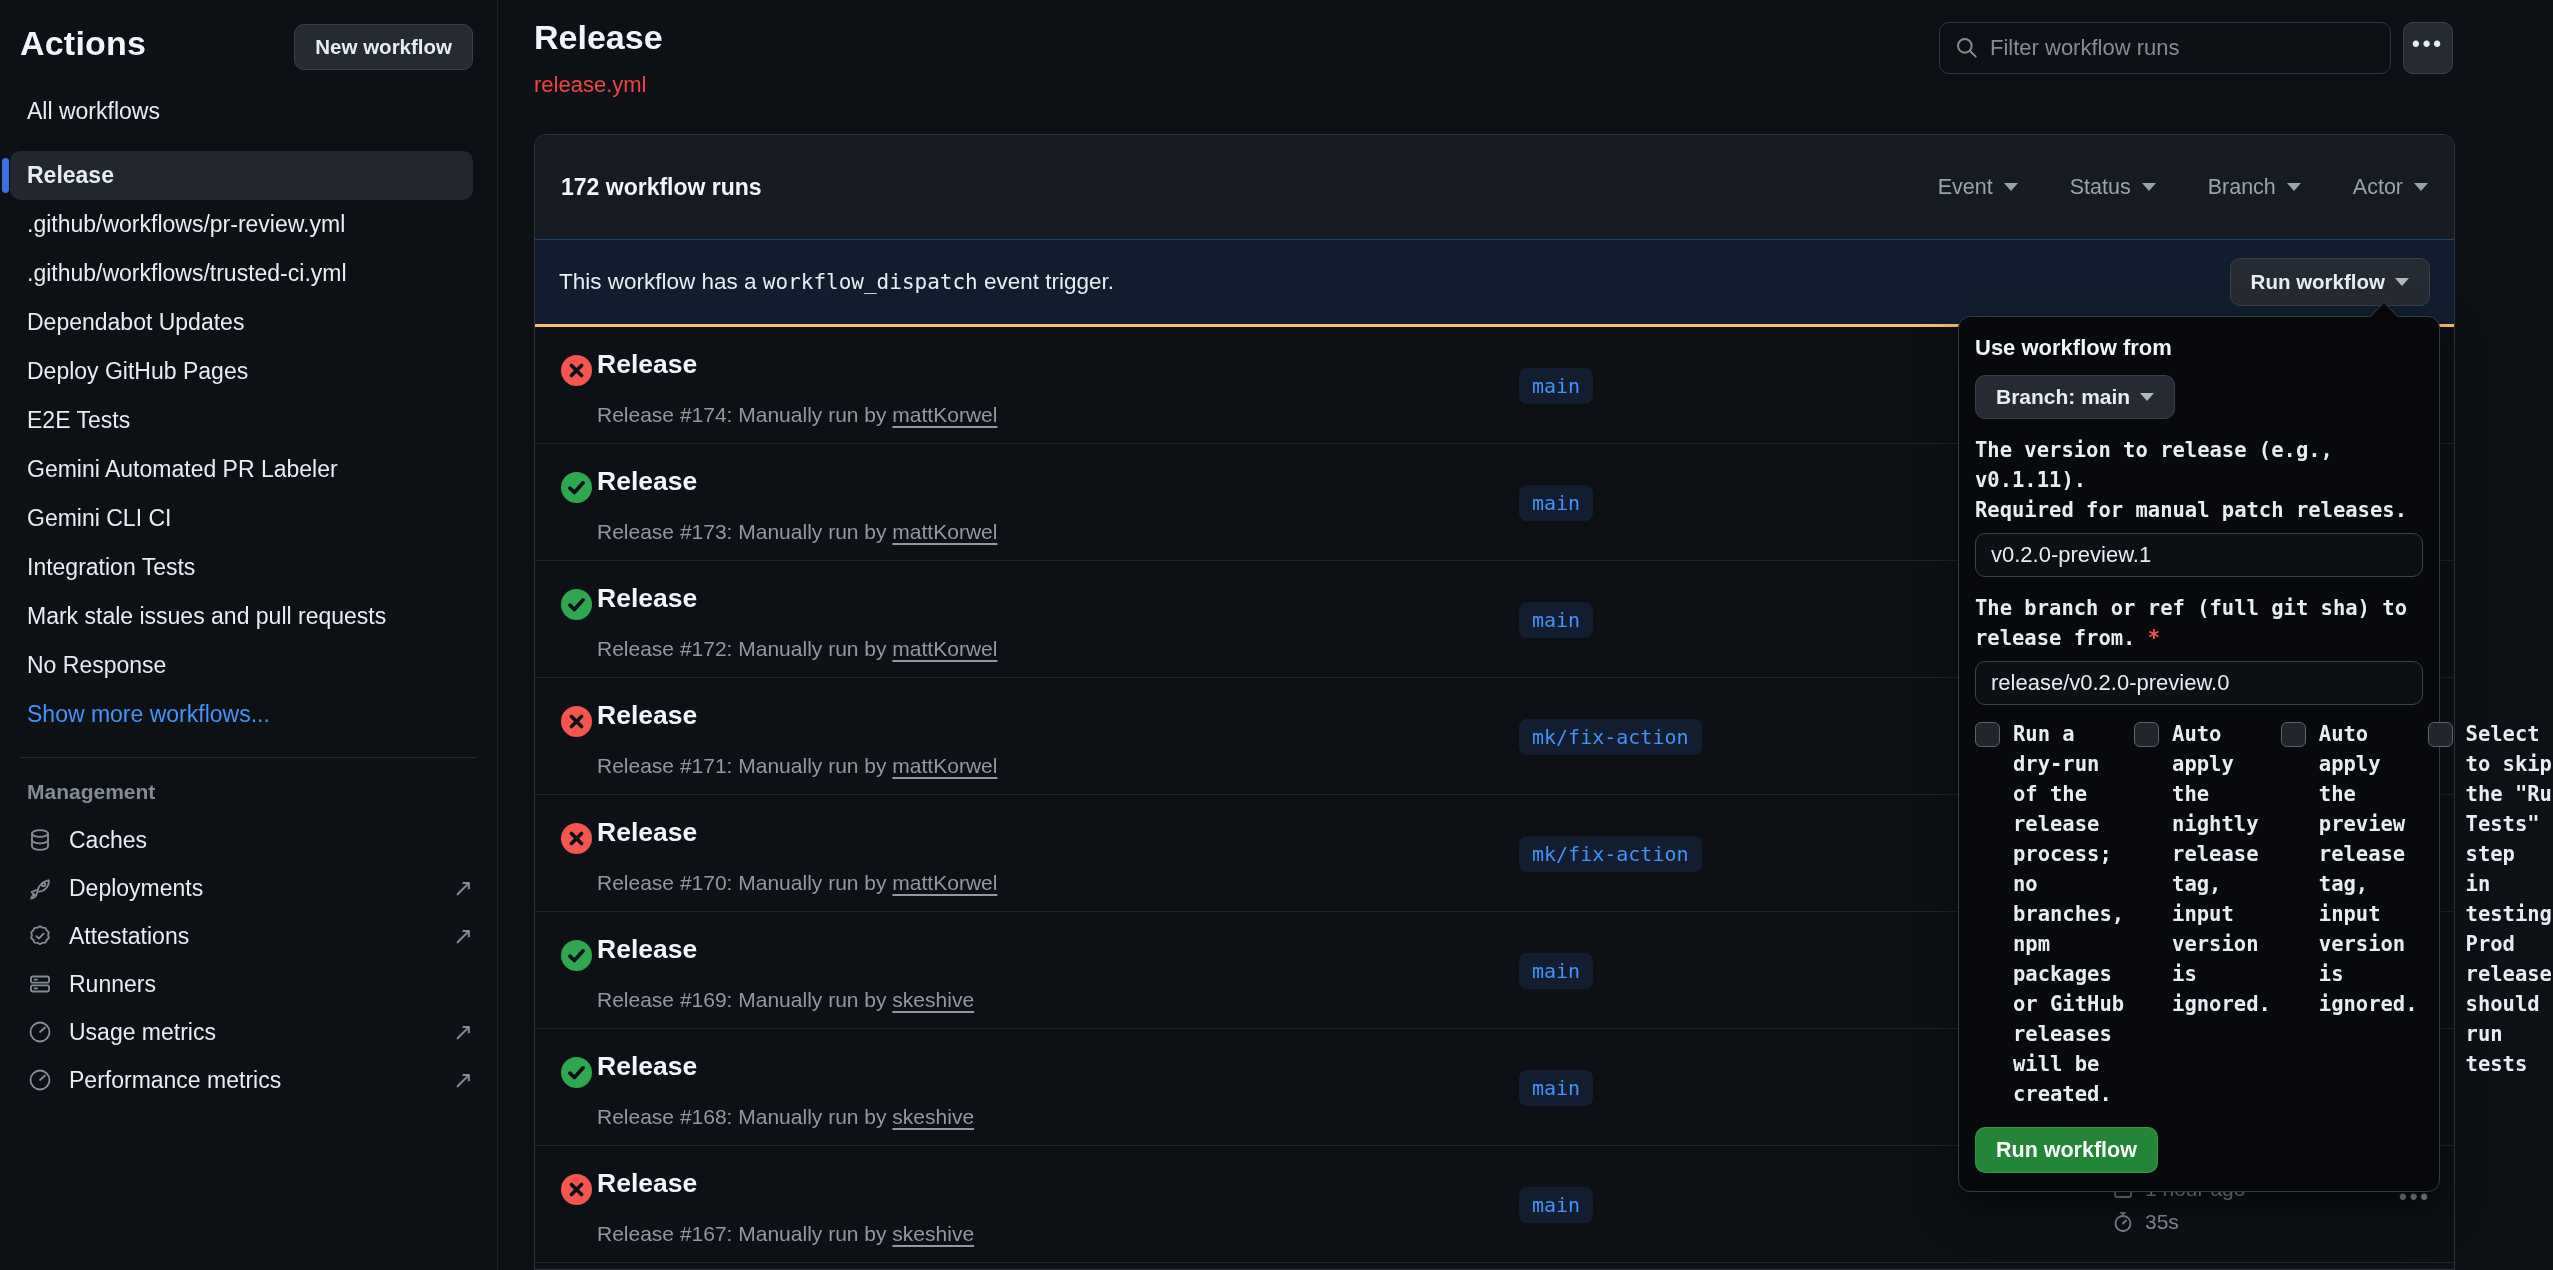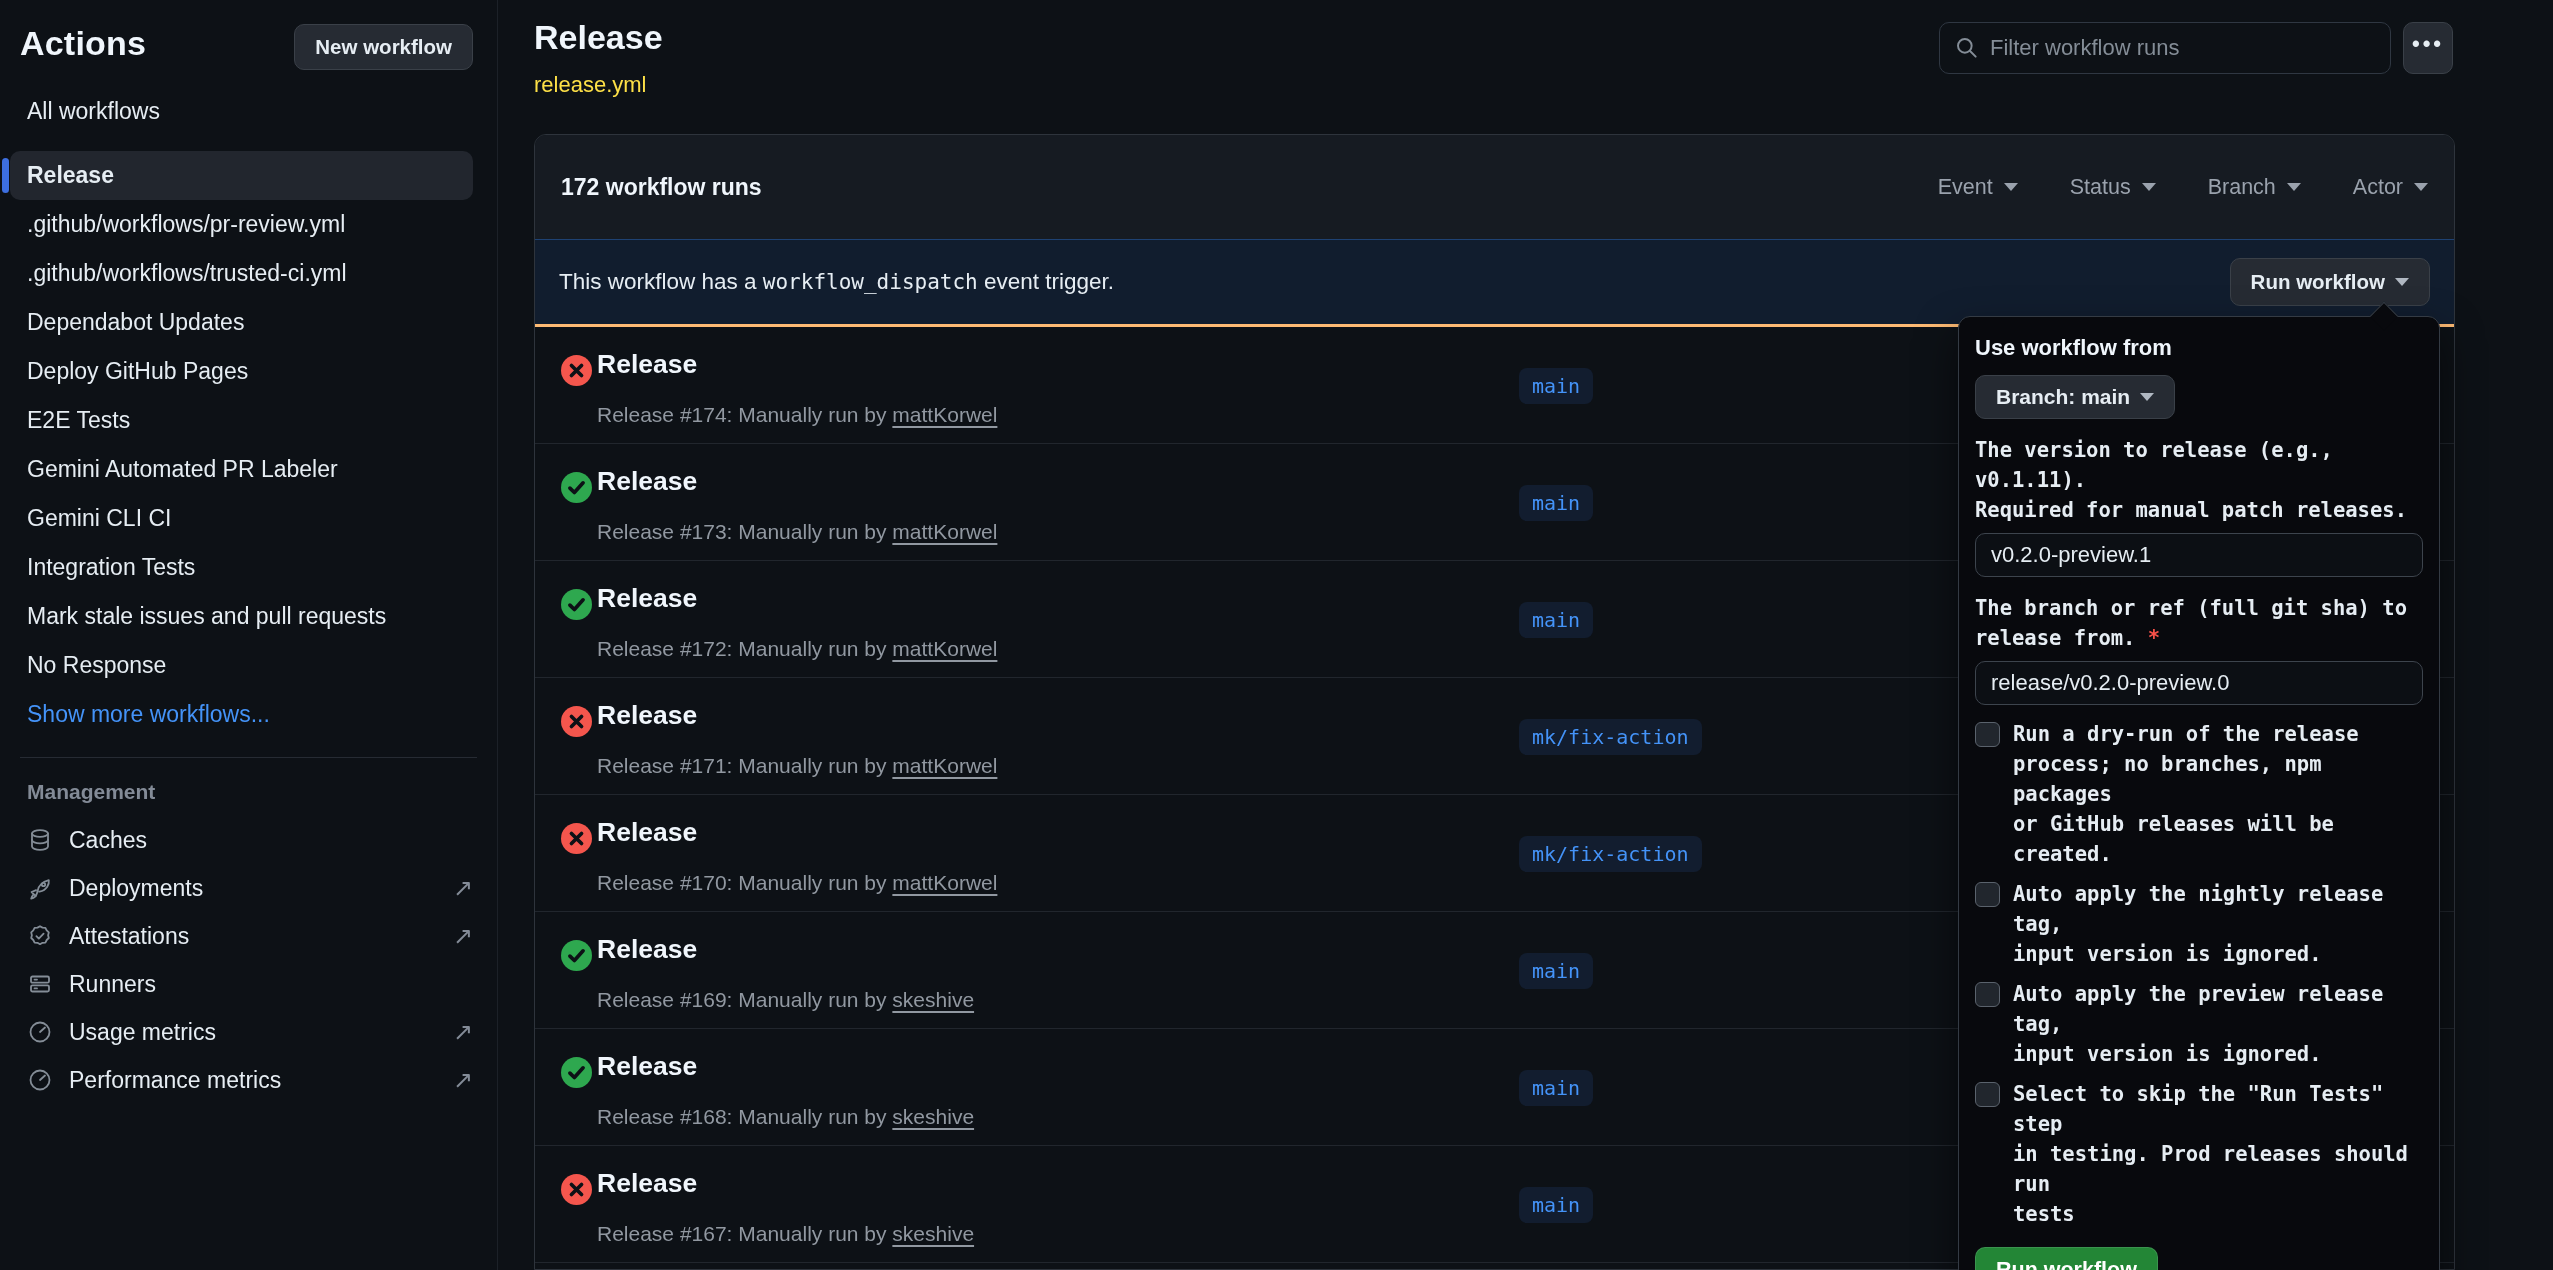--- a/index.html
+++ b/index.html
@@ -37,21 +37,21 @@
   .mgmt-list { margin-top:12px; }
   .mgmt-item { height:48px; display:flex; align-items:center; gap:16px;
                padding:0 24px 0 27px; font-size:23px; color:#e6edf3; cursor:pointer; }
   .mgmt-item svg { flex:0 0 auto; }
   .mgmt-arrow { margin-left:auto; color:#838b97; font-size:24px; }
 
   
   .main { position:absolute; left:498px; top:0; width:2055px; height:1270px; }
   .main-head { position:relative; height:134px; }
   .wf-title { position:absolute; left:36px; top:18px; font-size:34px; font-weight:700; color:#f0f6fc; }
-  .wf-file { position:absolute; left:36px; top:72px; font-size:22px; color:#fde047;
+  .wf-file { position:absolute; left:36px; top:72px; font-size:22px; color:#ef4444;
              text-decoration:none; cursor:pointer; }
   .head-right { position:absolute; right:100px; top:22px; display:flex; gap:12px; align-items:center; }
   .filter-box { width:452px; height:52px; border:1px solid #2f3742; border-radius:10px;
                 display:flex; align-items:center; padding:0 14px; gap:10px; background:transparent; }
   .filter-box input { flex:1; background:transparent; border:none; outline:none;
                 font-size:22px; color:#e6edf3; font-family:"Liberation Sans", sans-serif; }
   .filter-box input::placeholder { color:#848d97; }
   .kebab-btn { width:50px; height:52px; background:#262b33; border:1px solid #3a4048;
                border-radius:10px; color:#e6edf3; font-size:22px; letter-spacing:3px;
                cursor:pointer; display:flex; align-items:center; justify-content:center;
@@ -99,21 +99,21 @@
                  transform:rotate(45deg); }
   .p-title { font-size:22px; font-weight:700; color:#f0f6fc; }
   .branch-btn { margin-top:14px; height:44px; font-size:21px; }
   .p-label { margin-top:16px; font-size:20.5px; font-weight:700; color:#e6edf3;
              line-height:30px; white-space:pre-line; }
   .req { color:#f85149; }
   .p-input { margin-top:8px; width:100%; height:44px; background:#0c0f14;
              border:1px solid #3d444d; border-radius:10px; color:#e6edf3;
              font-size:22px; padding:0 15px; outline:none;
              font-family:"Liberation Sans", sans-serif; }
-  .cb-group { margin-top:14px; display:flex; flex-direction:column; gap:10px;justify-content:space-between; }
+  .cb-group { margin-top:14px; display:flex; flex-direction:row; gap:10px;justify-content:space-between; }
   .cb-row { display:flex; gap:13px; align-items:flex-start; cursor:pointer; }
   .cb { flex:0 0 auto; width:25px; height:25px; margin-top:3px; border-radius:6px;
         background:#21262d; border:1.5px solid #5a626c; }
   .cb-label { font-size:20.5px; font-weight:700; color:#e6edf3; line-height:30px; white-space:pre-line; }
   .btn-green { margin-top:18px; height:46px; padding:0 20px; background:#238636;
                border:1px solid rgba(240,246,252,.12); border-radius:10px; color:#ffffff;
                font-size:21.5px; font-weight:700; cursor:pointer;
                font-family:"Liberation Sans", sans-serif; }
   svg.icon { stroke:#848d97; fill:none; stroke-width:1.8; stroke-linecap:round; stroke-linejoin:round; }
 </style>

